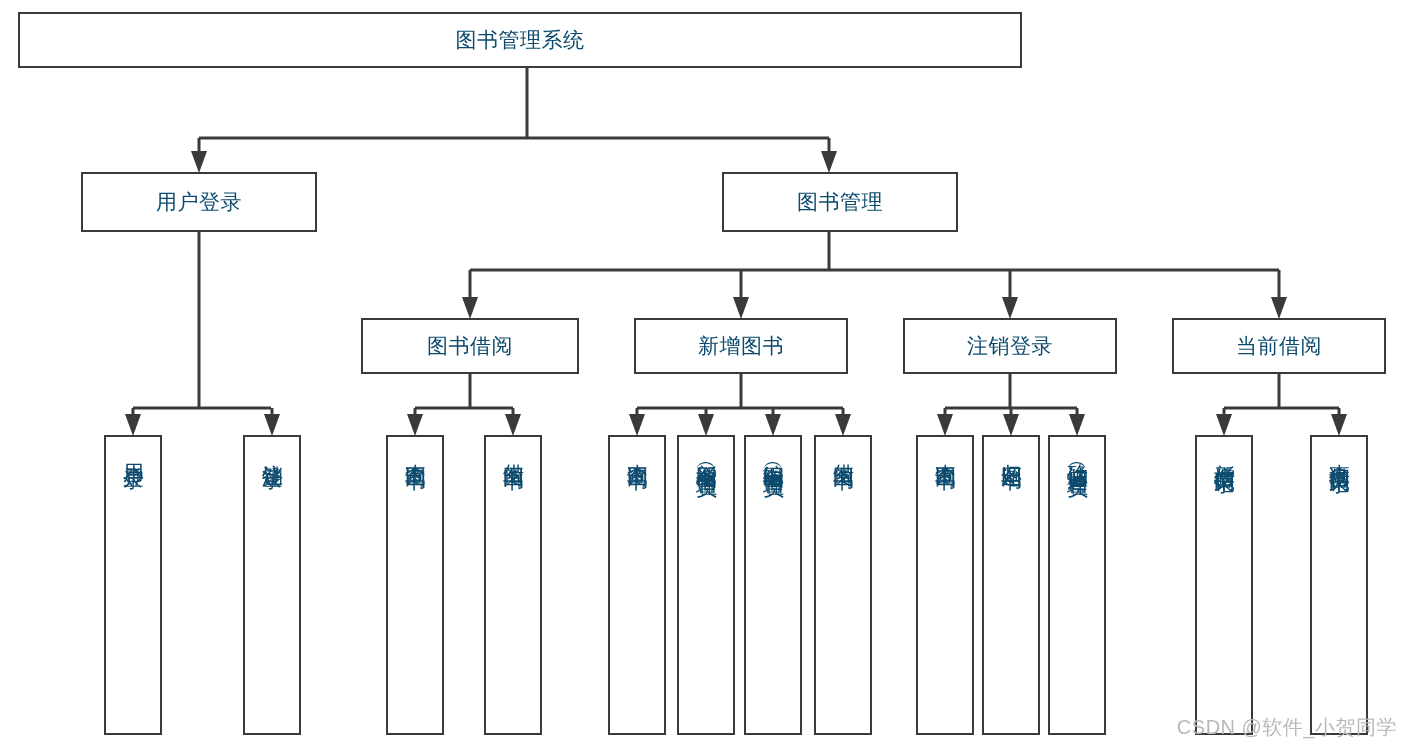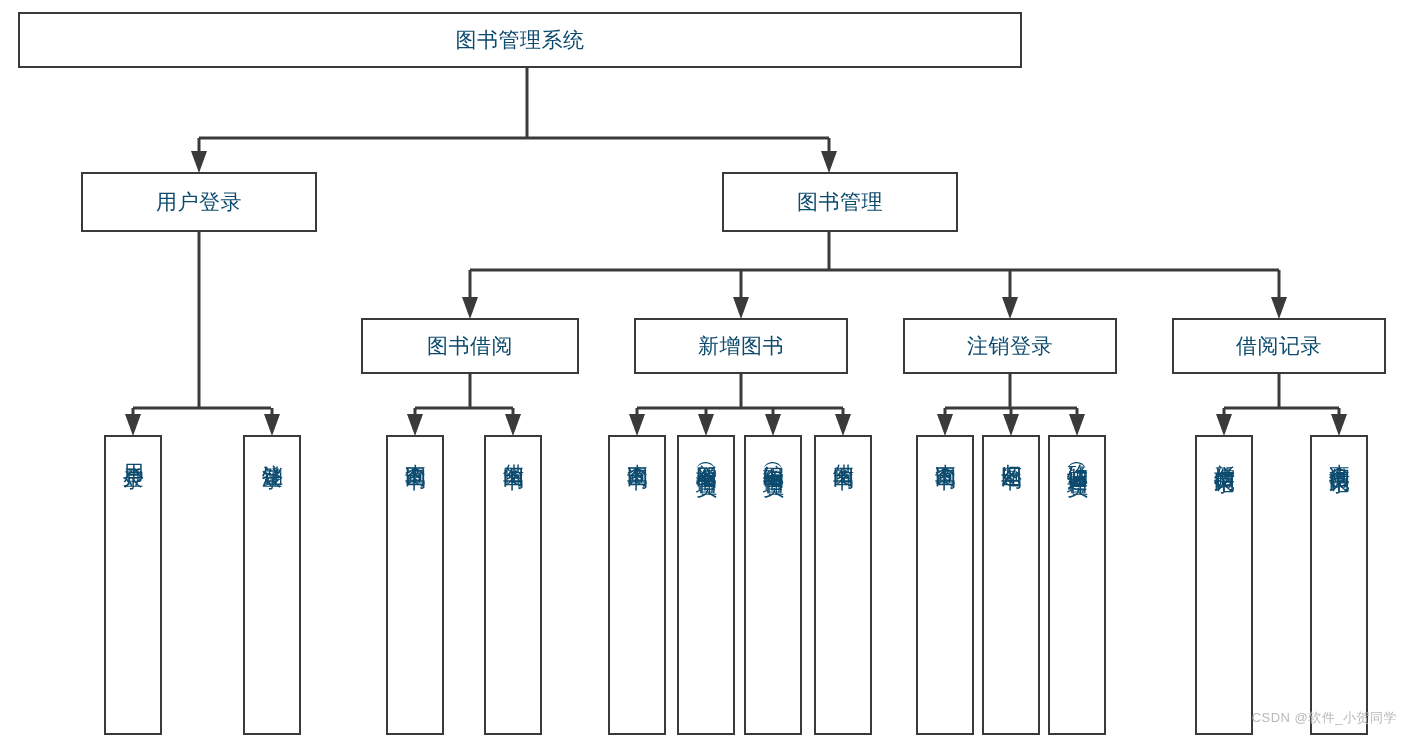--- a/index.html
+++ b/index.html
@@ -50,22 +50,22 @@
     line-height: 1.28;
     letter-spacing: 2px;
     white-space: nowrap;
   }
   .hlabel {
     white-space: nowrap;
   }
   #watermark {
     position: absolute;
     right: 8px;
-    bottom: 20px;
-    font-size: 13px;
+    bottom: 6px;
+    font-size: 20px;
     color: #b9b9b9;
     letter-spacing: 0.5px;
     white-space: nowrap;
   }
 </style>
 </head>
 <body>
 
 <div id="canvas">
 
@@ -137,21 +137,21 @@
       <div class="node horizontal" style="left: 361px; top: 318px; width: 218px; height: 56px;">
         <span class="hlabel">图书借阅</span>
       </div>
       <div class="node horizontal" style="left: 634px; top: 318px; width: 214px; height: 56px;">
         <span class="hlabel">新增图书</span>
       </div>
       <div class="node horizontal" style="left: 903px; top: 318px; width: 214px; height: 56px;">
         <span class="hlabel">注销登录</span>
       </div>
       <div class="node horizontal" style="left: 1172px; top: 318px; width: 214px; height: 56px;">
-        <span class="hlabel">借阅记录</span>
+        <span class="hlabel">当前借阅</span>
       </div>
       <div class="node vertical" style="left: 104px; top: 435px; width: 58px; height: 300px;">
         <span class="vlabel">用户登录</span>
       </div>
       <div class="node vertical" style="left: 243px; top: 435px; width: 58px; height: 300px;">
         <span class="vlabel">注销登录</span>
       </div>
       <div class="node vertical" style="left: 386px; top: 435px; width: 58px; height: 300px;">
         <span class="vlabel">查询图书</span>
       </div>

